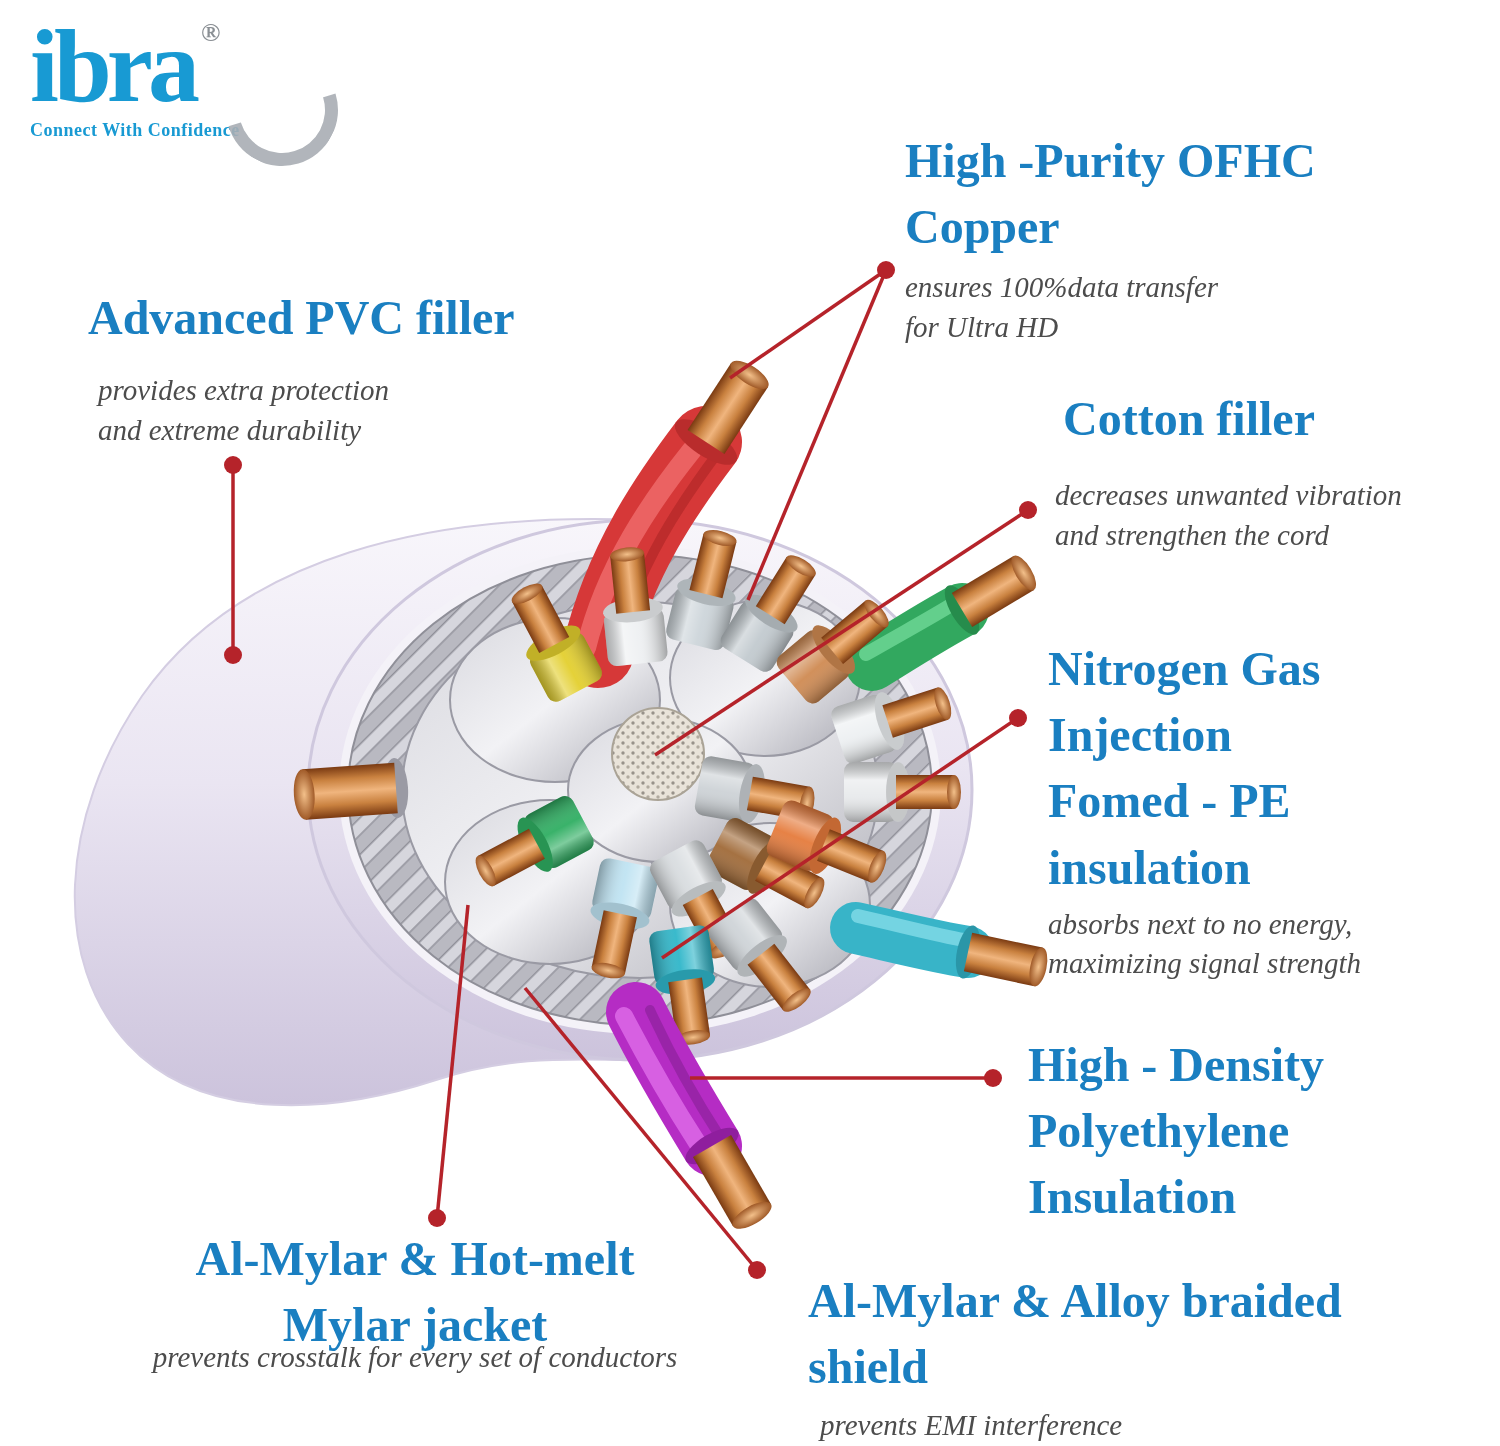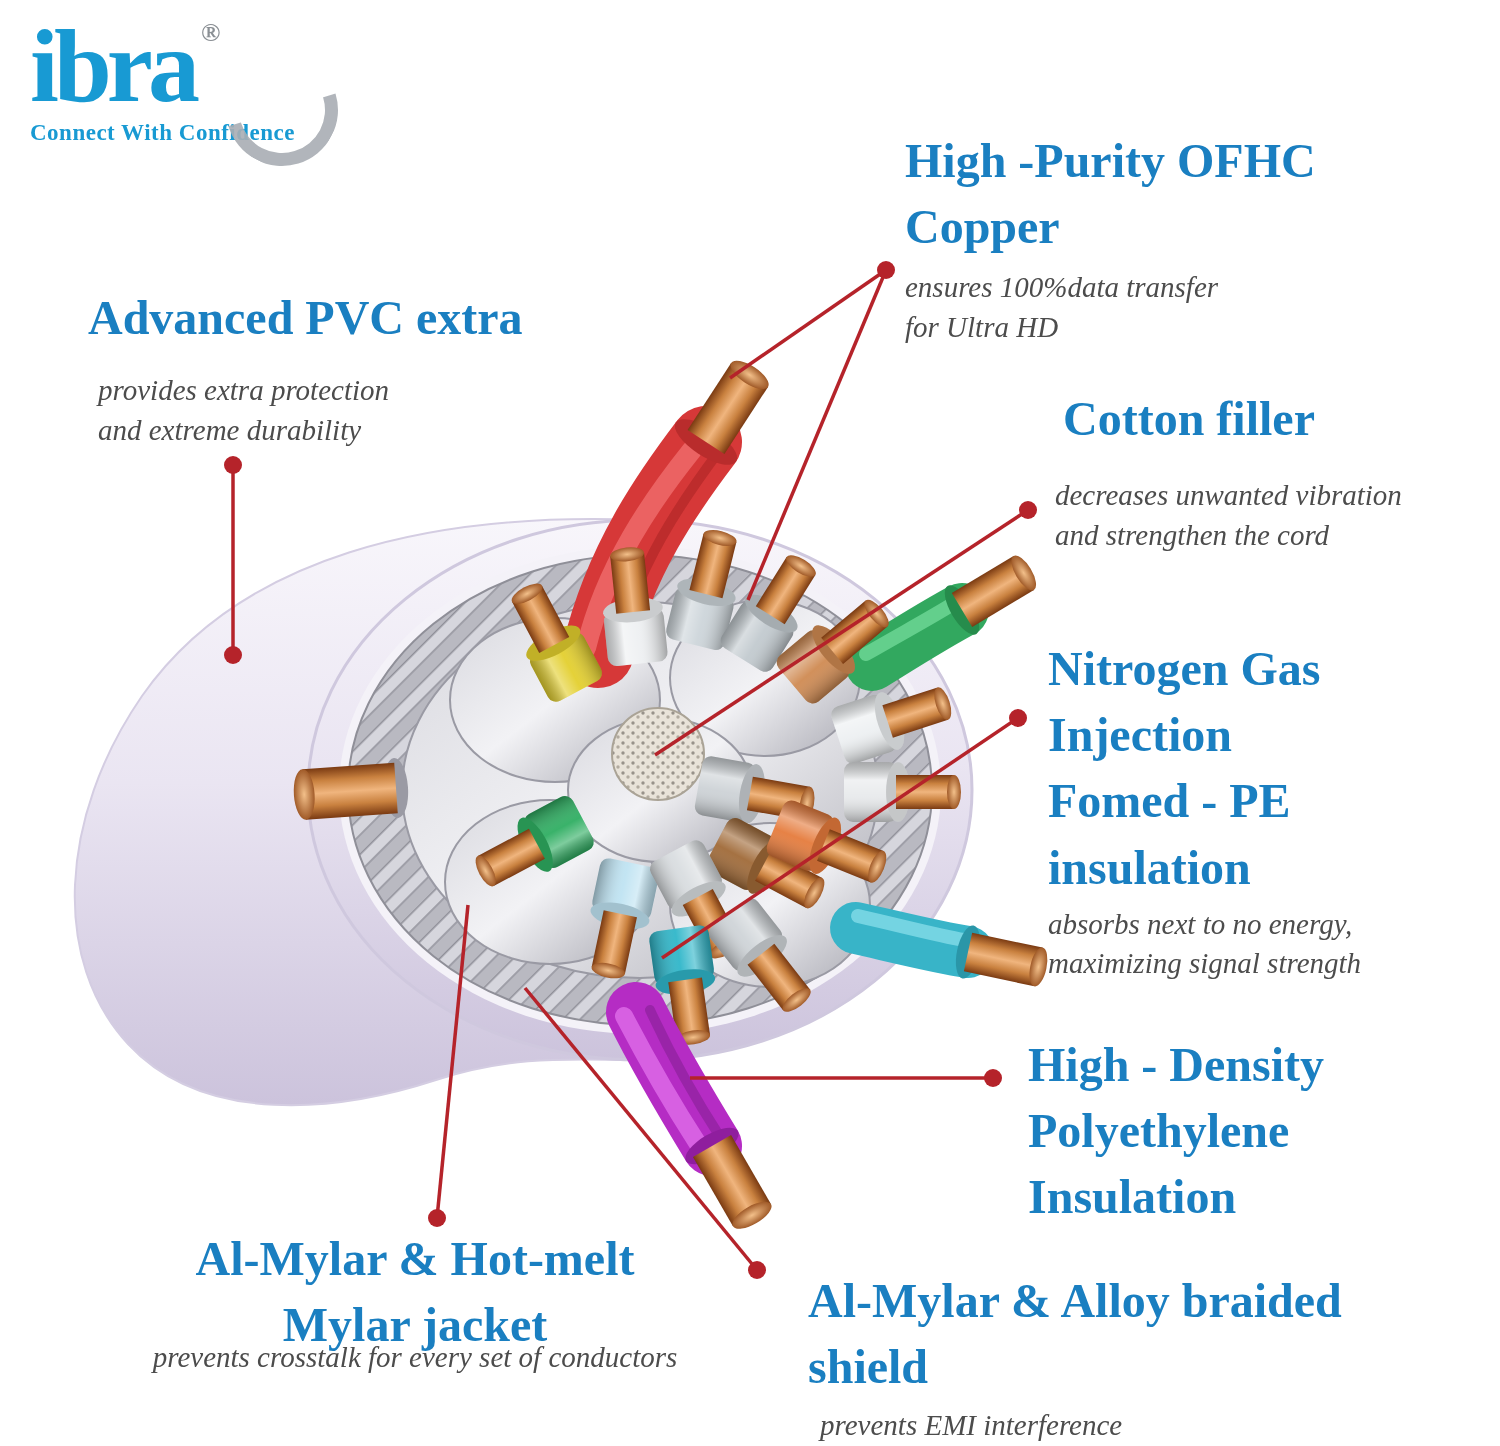--- a/index.html
+++ b/index.html
@@ -12,21 +12,21 @@
   .sub{font-style:italic;font-size:29px;line-height:1.36;color:#4c4c4c;}
   .center{text-align:center;}
   
   #logo{position:absolute;left:30px;top:14px;z-index:3;width:340px;}
   #logo .brand{font-size:104px;font-weight:bold;color:#189ad3;letter-spacing:-5px;line-height:1.0;
                position:relative;display:inline-block;}
   #logo .reg{font-size:26px;color:#8a8f94;vertical-align:top;position:relative;top:6px;left:6px;letter-spacing:0;}
   #logo .swoosh{position:absolute;left:196px;top:40px;width:86px;height:86px;border:13px solid #a9aeb4;
                 border-radius:50%;border-top-color:transparent;border-left-color:transparent;
                 transform:rotate(28deg);opacity:.9;}
-  #logo .tagline{font-size:23px;font-weight:bold;color:#189ad3;margin-top:2px;letter-spacing:.5px;}
+  #logo .tagline{font-size:18px;font-weight:bold;color:#189ad3;margin-top:2px;letter-spacing:.5px;}
 </style>
 </head>
 <body>
 
 <div id="stage">
 
   <svg id="art" viewBox="0 0 1500 1446" xmlns="http://www.w3.org/2000/svg">
     <defs>
       <linearGradient id="copGrad" x1="0" y1="0" x2="1" y2="0">
         <stop offset="0" stop-color="#7a3a12"></stop>
@@ -202,21 +202,21 @@
 
   <div class="label" style="left:905px;top:128px;">
     <div class="heading big">High -Purity OFHC Copper</div>
     <div class="sub" style="margin-top:8px;">
       <div>ensures 100%data transfer</div>
       <div>for Ultra HD</div>
     </div>
   </div>
 
   <div class="label" style="left:88px;top:285px;">
-    <div class="heading big">Advanced PVC extra</div>
+    <div class="heading big">Advanced PVC filler</div>
     <div class="sub" style="margin-top:20px;margin-left:10px;">
       <div>provides extra protection</div>
       <div>and extreme durability</div>
     </div>
   </div>
 
   <div class="label" style="left:1063px;top:386px;">
     <div class="heading big">Cotton filler</div>
     <div class="sub" style="margin-top:24px;margin-left:-8px;">
       <div>decreases unwanted vibration</div>

